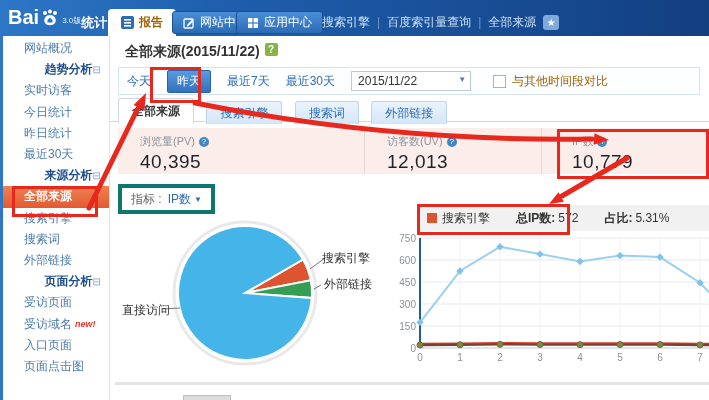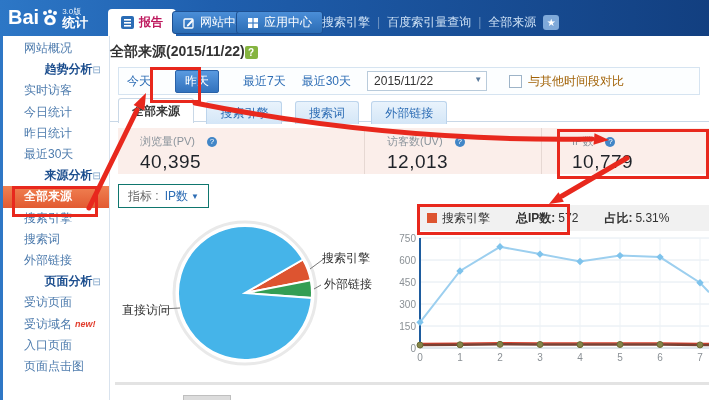--- a/index.html
+++ b/index.html
@@ -10,21 +10,21 @@
   
   .hdr{position:absolute;left:0;top:0;width:709px;height:36px;
        background:linear-gradient(90deg,#2d77c6 0%,#1f5fae 30%,#123f80 100%)}
   .logo{position:absolute;left:8px;top:4px;display:flex;align-items:flex-end;color:#fff}
   .logo .bai{font-size:20px;font-weight:bold;letter-spacing:0;line-height:26px}
   .logo .pawwrap{margin:0 2px 2px 1px}
   .logo .ver{font-size:8px;line-height:9px;color:#e8f2fc}
   .logo .prod{font-size:13px;font-weight:bold;line-height:14px}
   .htab{position:absolute;display:flex;align-items:center;gap:5px;font-size:12px;cursor:pointer}
   .htab.active{left:108px;top:9px;height:27px;padding:0 13px;background:#fff;
-               border-radius:4px 4px 0 0;color:#be185d;font-weight:bold}
+               border-radius:4px 4px 0 0;color:#a16207;font-weight:bold}
   .htab.hbtn{top:11px;height:21px;padding:0 10px;color:#fff;
              background:linear-gradient(180deg,#4a8ed8,#2b6cb4);
              border:1px solid #1d5092;border-radius:3px}
   .hbtn.site{left:172px}.hbtn.app{left:236px}
   .qlinks{position:absolute;left:322px;top:0;height:36px;display:flex;align-items:center;
           font-size:12px;color:#cfe2f6;padding-top:8px;box-sizing:border-box}
   .qlinks .sep{color:#6e93c2;margin:0 7px}
   .qlink{cursor:pointer}
   .star{width:16px;height:15px;margin-left:7px;background:#7fa9d9;border-radius:3px;
         color:#fff;font-size:10px;line-height:15px;text-align:center;cursor:pointer}
@@ -35,47 +35,47 @@
            padding-top:2px}
   .sb-row{height:21.2px;display:flex;align-items:center;font-size:12px;cursor:pointer}
   .sb-link{color:#4d7bad;padding-left:21px}
   .sb-link.sel{background:linear-gradient(180deg,#f08152,#e25a31);color:#fff;font-weight:bold}
   .sb-section{color:#1c4e8e;font-weight:bold;padding:0 8px 0 4px;justify-content:flex-end;cursor:default}
   .collapse{color:#7fa3c8;font-size:10px;font-weight:normal}
   .newbadge{color:#e23d2d;font-size:9px;font-style:italic;margin-left:3px;font-weight:bold}
 
   
   .main{position:absolute;left:110px;top:36px;width:599px;height:364px;background:#fff}
-  .title{position:absolute;left:0;top:7px;font-size:14px;font-weight:bold;color:#333;
-         display:flex;align-items:center;}
+  .title{position:absolute;left:15px;top:7px;font-size:14px;font-weight:bold;color:#333;
+         display:flex;align-items:flex-start;gap:5px}
   .helpico{width:13px;height:13px;background:#85b440;border-radius:2px;color:#fff;font-size:10px;
            font-weight:bold;line-height:13px;text-align:center;cursor:pointer}
   .fbox{position:absolute;left:8px;top:31px;width:580px;height:26px;border:1px solid #d6e4f1;
         background:#fcfeff;display:flex;align-items:center;font-size:12px}
   .flink{color:#2d6db5;margin:0 8px;cursor:pointer}
   .ybtn{background:linear-gradient(180deg,#5a9ae0,#3272bd);color:#fff;border:1px solid #2a62a8;
-        border-radius:2px;padding:2px 9px;margin:0 16px;cursor:pointer}
+        border-radius:2px;padding:2px 9px;margin:0 8px;cursor:pointer}
   .datebox{width:112px;height:18px;border:1px solid #b9cbdb;background:#fff;color:#333;
            display:flex;align-items:center;padding-left:6px;margin-left:8px;position:relative;cursor:pointer}
   .datebox .caret{position:absolute;right:4px;top:3px;font-size:8px;color:#5b7b9d}
   .chk{width:11px;height:11px;border:1px solid #9eb4c8;background:#fff;margin-left:22px;cursor:pointer}
   .chklabel{color:#a16207;margin-left:6px}
   .tabs{position:absolute;left:0;top:62px;width:599px;height:24px;border-bottom:1px solid #c9d8e7;box-sizing:border-box}
   .tab{position:relative;display:inline-flex;align-items:center;height:22px;padding:0 13px;margin-left:8px;
        font-size:12px;background:linear-gradient(180deg,#e9f3fc,#d4e6f7);border:1px solid #bcd4ec;
        border-bottom:none;border-radius:3px 3px 0 0;color:#2d6db5;top:2px;cursor:pointer}
   .tab.active{background:#fff;color:#333;font-weight:bold;border-color:#c9d8e7;height:24px;top:0;z-index:2}
   .stats{position:absolute;left:8px;top:92px;width:591px;height:46px;background:#fbeeea;display:flex}
   .scell{box-sizing:border-box;padding:6px 0 0 22px;border-right:1px solid #e6d8d3}
   .scell:last-child{border-right:none}
-  .scell .slabel{font-size:11px;color:#8b949c;display:flex;align-items:center;gap:12px}
+  .scell .slabel{font-size:11px;color:#8b949c;display:flex;align-items:center;gap:4px}
   .scell .sval{font-size:19px;color:#1f2329;margin-top:2px;letter-spacing:0.5px}
   .qicon{width:10px;height:10px;border-radius:50%;background:#4186c7;color:#fff;font-size:8px;
          line-height:10px;text-align:center;cursor:pointer}
-  .metric{position:absolute;left:8px;top:148px;height:22px;border:1px solid #0f766e;background:#fff;
+  .metric{position:absolute;left:8px;top:148px;height:22px;border:4px solid #0f766e;background:#fff;
           display:inline-flex;align-items:center;padding:0 9px;font-size:12px;cursor:pointer}
   .metric .mlabel{color:#666}.metric .mval{color:#2d6db5;margin-left:6px}
   .metric .caret{color:#2d6db5;font-size:8px;margin-left:3px}
   .legend{position:absolute;left:308px;top:169px;width:291px;height:26px;background:#f1f1f1;
           display:flex;align-items:center;font-size:12px;color:#333}
   .legend .cbox{width:10px;height:10px;background:#dd5430;margin-left:9px}
   .legend .lname{margin-left:5px}
   .legend .lb{font-weight:bold;margin-left:26px}
   .legend .lv{margin-left:3px}
   .pielabel{position:absolute;font-size:12px;color:#333}
@@ -94,21 +94,21 @@
     <span class="bai">Bai</span>
     <span class="pawwrap">
       <svg width="20" height="20" viewBox="0 0 20 20">
         <circle cx="5" cy="5" r="2" fill="#fff"></circle>
           <circle cx="10" cy="3.4" r="2" fill="#fff"></circle>
         <circle cx="15" cy="5" r="2" fill="#fff"></circle>
         <path d="M10 7 C5 7 3 12 5 15 C7 18 13 18 15 15 C17 12 15 7 10 7 Z" fill="#fff"></path>
         <path d="M7.5 12 L10 9.5 L12.5 12 L12.5 14.5 L7.5 14.5 Z" fill="#2d77c6"></path>
       </svg>
     </span>
-    <span style="display:flex;flex-direction:column">
+    <span style="display:flex;flex-direction:row">
       <span class="ver">3.0版</span>
       <span class="prod">统计</span>
     </span>
   </div>
 
   <div class="htab active">
     <span>
       <svg width="13" height="13" viewBox="0 0 13 13">
           <rect width="13" height="13" rx="2" fill="#2a6cb5"></rect>
       <rect x="3" y="3" width="7" height="1.6" fill="#fff"></rect>

